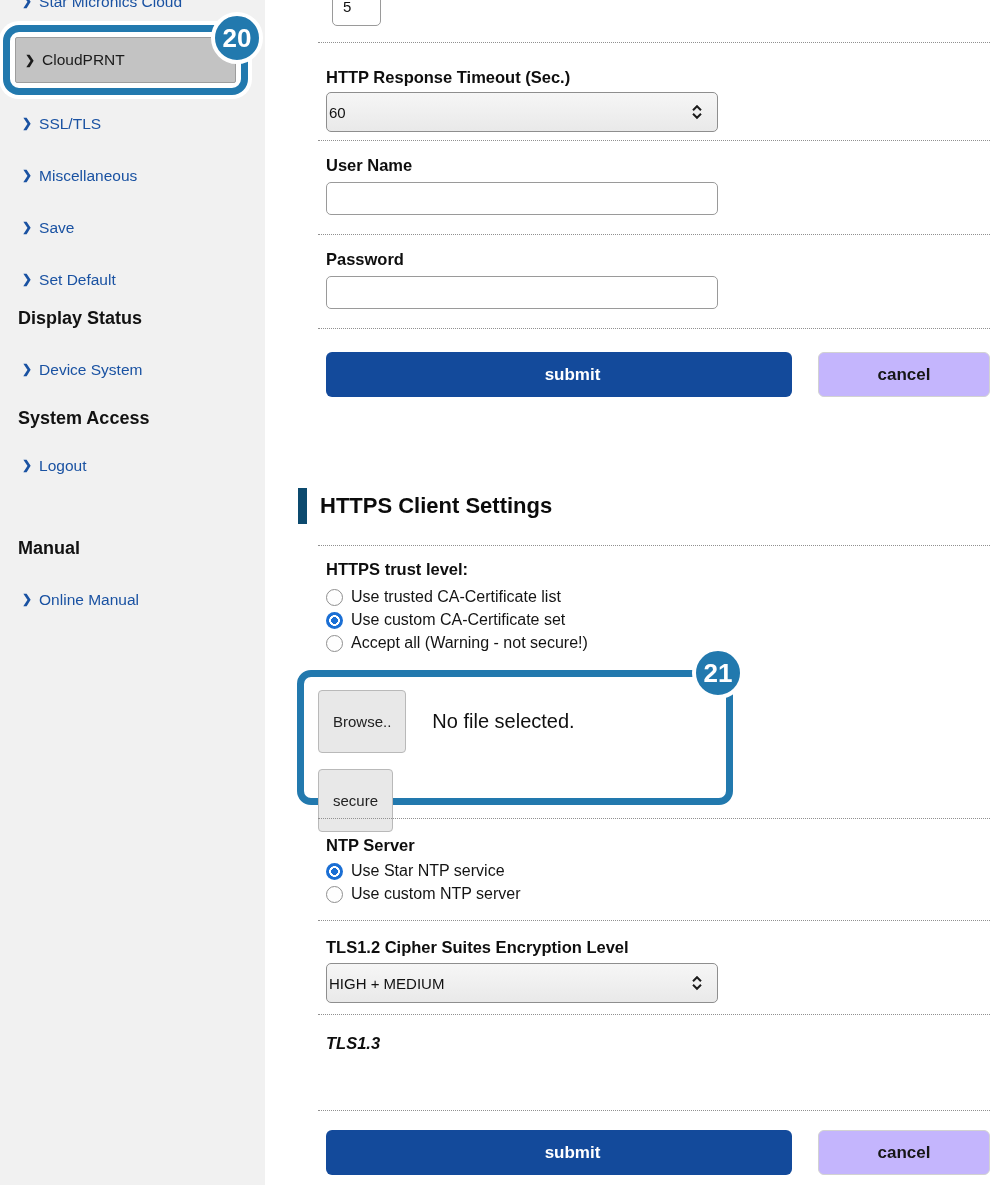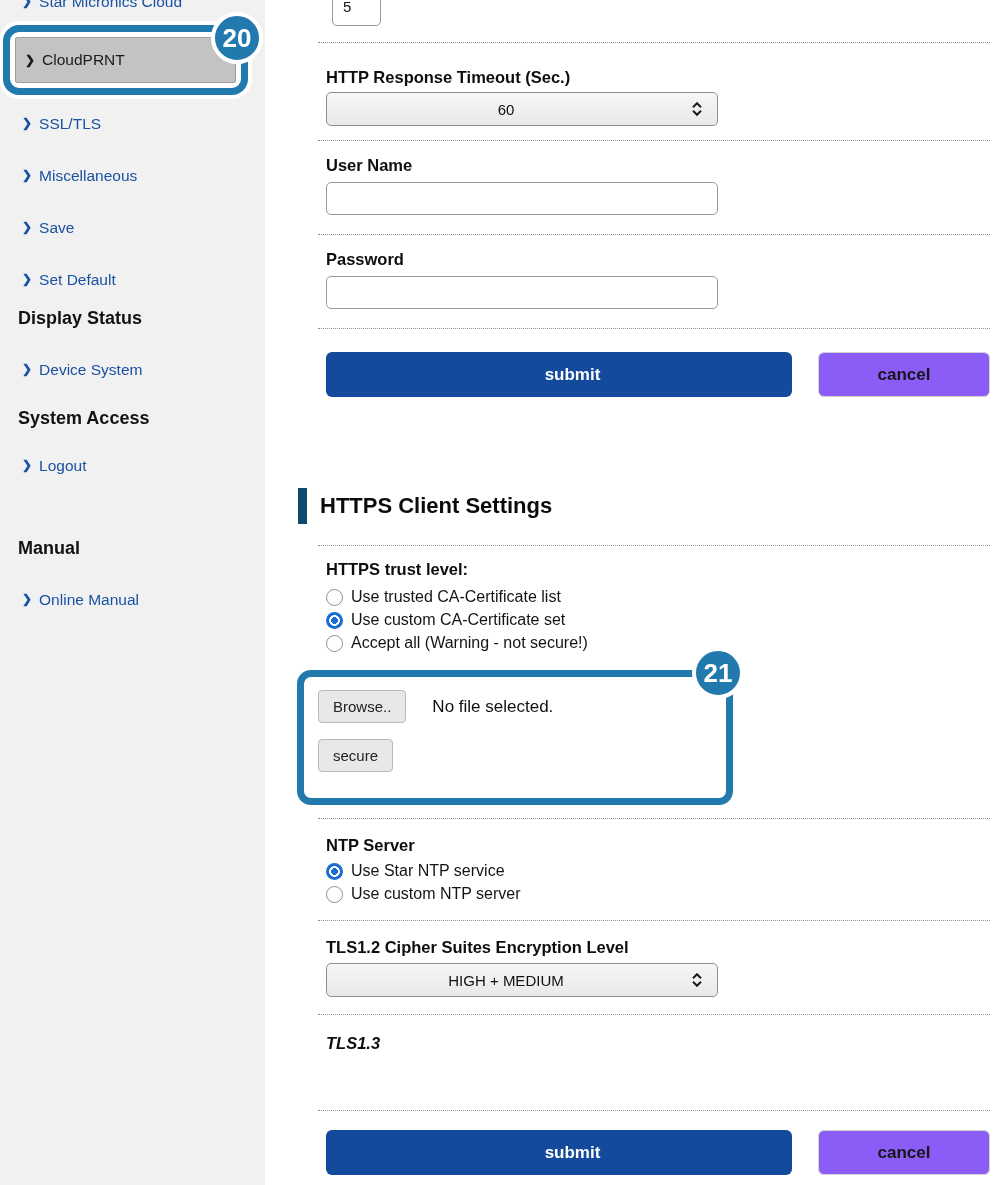--- a/index.html
+++ b/index.html
@@ -24,44 +24,44 @@
   .b20{top:-20px;right:-22px;}
   .b21{top:-30px;right:-18px;}
   
   .main{position:absolute;left:326px;top:0;width:664px;height:1185px;}
   .divider{position:absolute;left:-8px;width:672px;height:0;border-top:1px dotted #909090;}
   .flabel{position:absolute;font-size:16.5px;font-weight:bold;color:#0e0e0e;white-space:nowrap;}
   .text-input{position:absolute;box-sizing:border-box;width:392px;height:33px;background:#fff;
               border:1px solid #9a9a9a;border-radius:5px;padding:0 10px;font-size:15px;
               font-family:inherit;color:#111;}
   .input5{left:6px;top:-14px;width:49px;height:40px;}
-  .select{position:absolute;box-sizing:border-box;width:392px;height:34px;
+  .select{position:absolute;box-sizing:border-box;width:392px;height:40px;
           background:linear-gradient(#f6f6f6,#e9e9e9);border:1px solid #8e8e8e;border-radius:5px;
-          display:flex;align-items:center;padding:0 34px 0 2px;font-size:15px;color:#111;cursor:pointer;justify-content:center;}
+          display:flex;align-items:center;padding:0 34px 0 2px;font-size:15px;color:#111;cursor:pointer;}
   .select .chev{position:absolute;right:13px;top:50%;transform:translateY(-50%);display:block;}
   .btn-submit{position:absolute;left:0;width:466px;height:45px;background:#134a9b;color:#fff;
               font-weight:bold;font-size:17px;border:none;border-radius:6px;cursor:pointer;font-family:inherit;padding-left:33px;}
-  .btn-cancel{position:absolute;left:492px;width:172px;height:45px;background:#8b5cf6;color:#161616;
+  .btn-cancel{position:absolute;left:492px;width:172px;height:45px;background:#c4b5fd;color:#161616;
               font-weight:bold;font-size:17px;border:1px solid #d2d2d2;border-radius:6px;cursor:pointer;font-family:inherit;}
   .section-heading{position:absolute;left:-28px;top:488px;display:flex;align-items:center;
                    font-size:22px;font-weight:bold;color:#0b0b0b;border-left:9px solid #0c4a6e;
                    padding:5px 0 5px 13px;white-space:nowrap;}
   .radio-group{position:absolute;}
   .radio-row{display:flex;align-items:center;gap:8px;font-size:16px;color:#141414;
              margin-bottom:5px;cursor:pointer;white-space:nowrap;}
   .radio{width:17px;height:17px;border-radius:50%;box-sizing:border-box;flex:none;}
   .radio.off{border:1.5px solid #8f8f8f;background:#fefefe;}
   .radio.on{background:radial-gradient(circle,#1b6fd4 0 3.2px,#ffffff 3.5px 5.2px,#1b6fd4 5.5px);}
   .callout21{position:absolute;left:-29px;top:670px;width:436px;height:135px;border-radius:14px;
              padding:13px 0 0 14px;}
   .file-row{display:flex;align-items:center;gap:26px;}
   .upload-row{margin-top:16px;}
   .btn-small{background:#e8e8e8;border:1px solid #b9b9b9;border-radius:4px;font-size:15px;
-             color:#222;padding:7px 14px;font-family:inherit;cursor:pointer;}
-  .file-status{font-size:17px;color:#101010;}
+             color:#222;padding:22px 14px;font-family:inherit;cursor:pointer;}
+  .file-status{font-size:20px;color:#101010;}
 </style>
 </head>
 <body>
 
 <div class="page">
 
   <nav class="sidebar">
 
     <div class="side-link" style="top:-8px;">
       <span class="arrow">❯</span>

